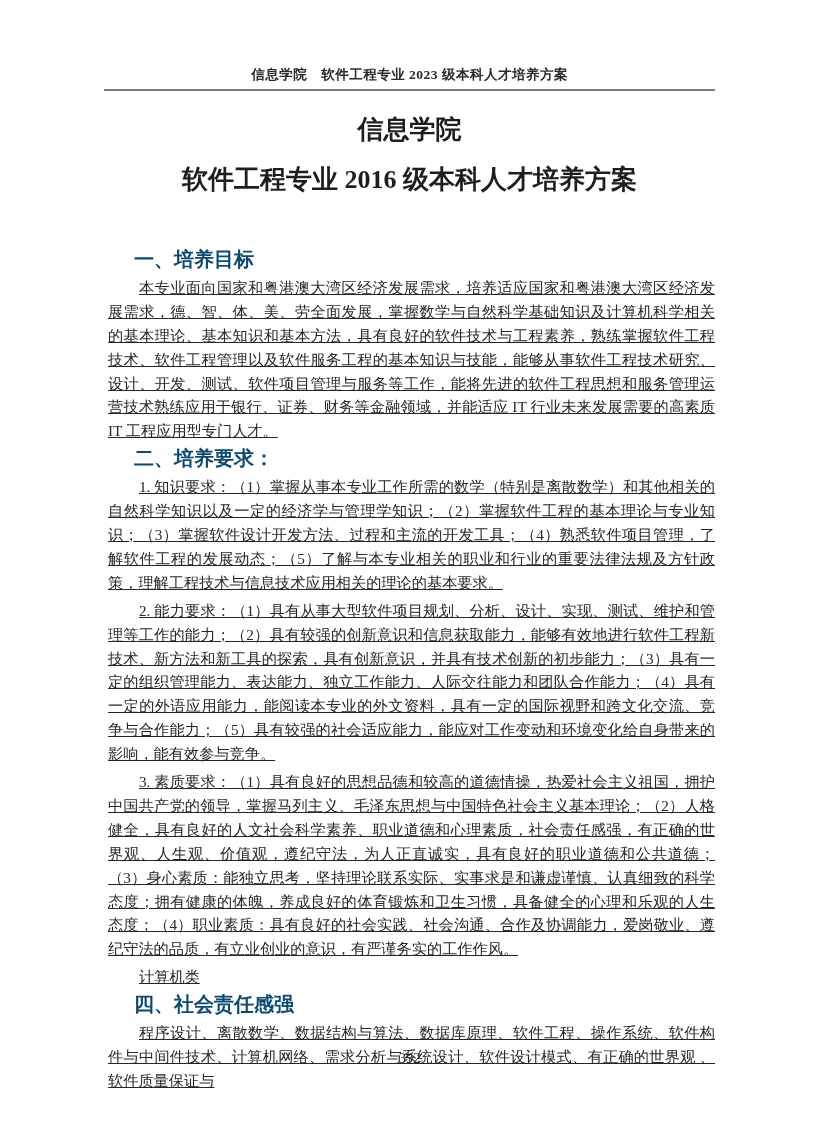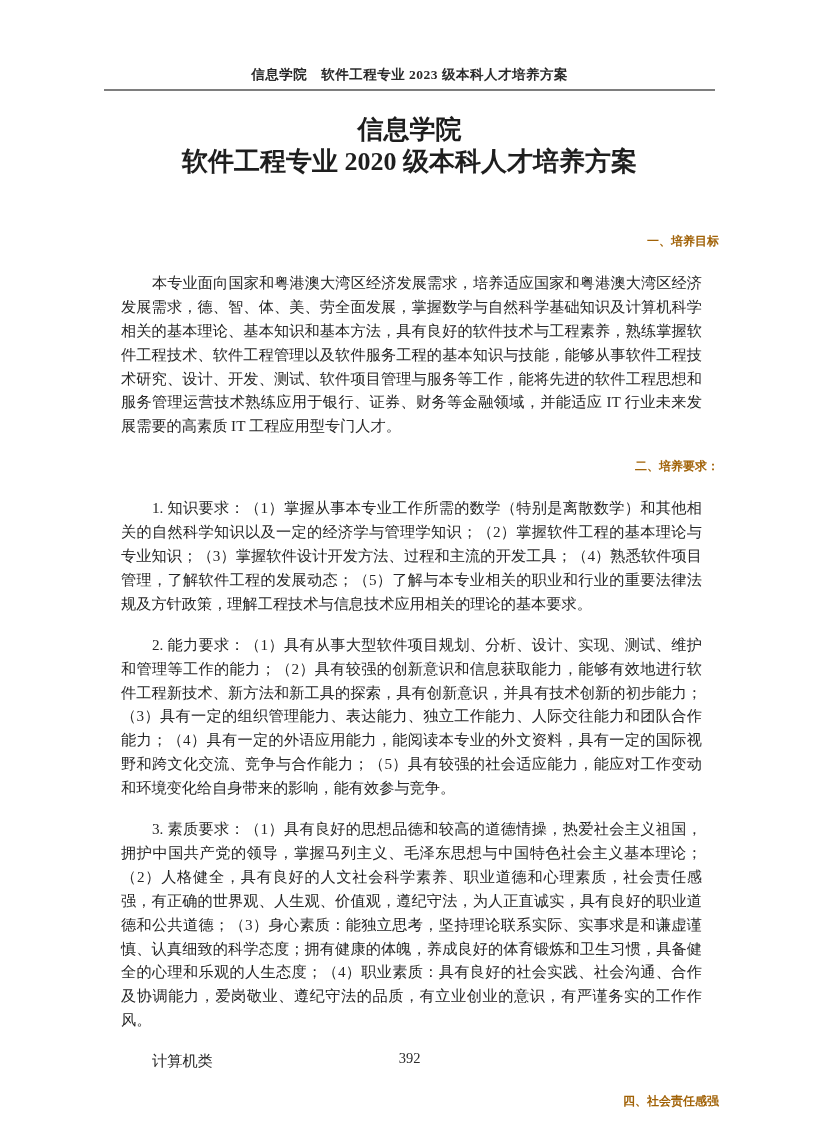--- a/index.html
+++ b/index.html
@@ -30,40 +30,41 @@
     height: 0;
   }
   .doc-title {
     margin: 23px 0 0 0;
     text-align: center;
     font-size: 26px;
     line-height: 32px;
     font-weight: bold;
     color: #1e1e1e;
   }
-  .title-line { display: block; }
+  .title-line { display: block; margin-top: 18px; }
   .content {
     margin: 52px 100px 0 104px;
     font-size: 15.2px;
     line-height: 23.9px;
     text-align: justify;
     color: #262626;
   }
   .content h2 {
     margin: 0;
     padding-left: 30px;
-    font-size: 12px;
+    font-size: 20px;
     font-weight: bold;
     line-height: 23.9px;
-    color: #a16207;
-    text-align: right;
+    color: #0c4a6e;
+    text-align: left;
   }
   .content p {
-    margin: 17px;
+    margin: 4px;
     text-indent: 31px;
+    text-decoration: underline;
   }
   .page-number {
     position: absolute;
     left: 0;
     right: 0;
     bottom: 55px;
     text-align: center;
     font-size: 14.5px;
     color: #2a2a2a;
   }
@@ -72,21 +73,21 @@
 <body>
 
 <div class="page">
 
   <div class="running-head">信息学院　软件工程专业 2023 级本科人才培养方案</div>
 
   <div class="header-rule"></div>
 
   <h1 class="doc-title">
     <span class="title-line">信息学院</span>
-    <span class="title-line">软件工程专业 2020 级本科人才培养方案</span>
+    <span class="title-line">软件工程专业 2016 级本科人才培养方案</span>
   </h1>
 
   <div class="content">
 
     <h2>一、培养目标</h2>
     <p>本专业面向国家和粤港澳大湾区经济发展需求，培养适应国家和粤港澳大湾区经济发展需求，德、智、体、美、劳全面发展，掌握数学与自然科学基础知识及计算机科学相关的基本理论、基本知识和基本方法，具有良好的软件技术与工程素养，熟练掌握软件工程技术、软件工程管理以及软件服务工程的基本知识与技能，能够从事软件工程技术研究、设计、开发、测试、软件项目管理与服务等工作，能将先进的软件工程思想和服务管理运营技术熟练应用于银行、证券、财务等金融领域，并能适应 IT 行业未来发展需要的高素质 IT 工程应用型专门人才。</p>
 
     <h2>二、培养要求：</h2>
     <p>1. 知识要求：（1）掌握从事本专业工作所需的数学（特别是离散数学）和其他相关的自然科学知识以及一定的经济学与管理学知识；（2）掌握软件工程的基本理论与专业知识；（3）掌握软件设计开发方法、过程和主流的开发工具；（4）熟悉软件项目管理，了解软件工程的发展动态；（5）了解与本专业相关的职业和行业的重要法律法规及方针政策，理解工程技术与信息技术应用相关的理论的基本要求。</p>
     <p>2. 能力要求：（1）具有从事大型软件项目规划、分析、设计、实现、测试、维护和管理等工作的能力；（2）具有较强的创新意识和信息获取能力，能够有效地进行软件工程新技术、新方法和新工具的探索，具有创新意识，并具有技术创新的初步能力；（3）具有一定的组织管理能力、表达能力、独立工作能力、人际交往能力和团队合作能力；（4）具有一定的外语应用能力，能阅读本专业的外文资料，具有一定的国际视野和跨文化交流、竞争与合作能力；（5）具有较强的社会适应能力，能应对工作变动和环境变化给自身带来的影响，能有效参与竞争。</p>

